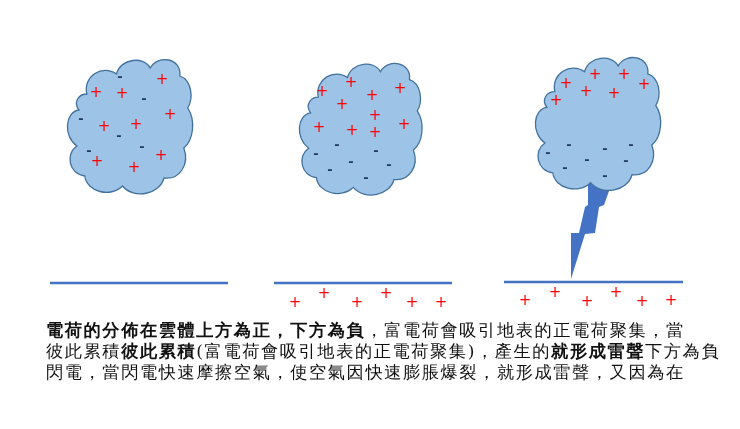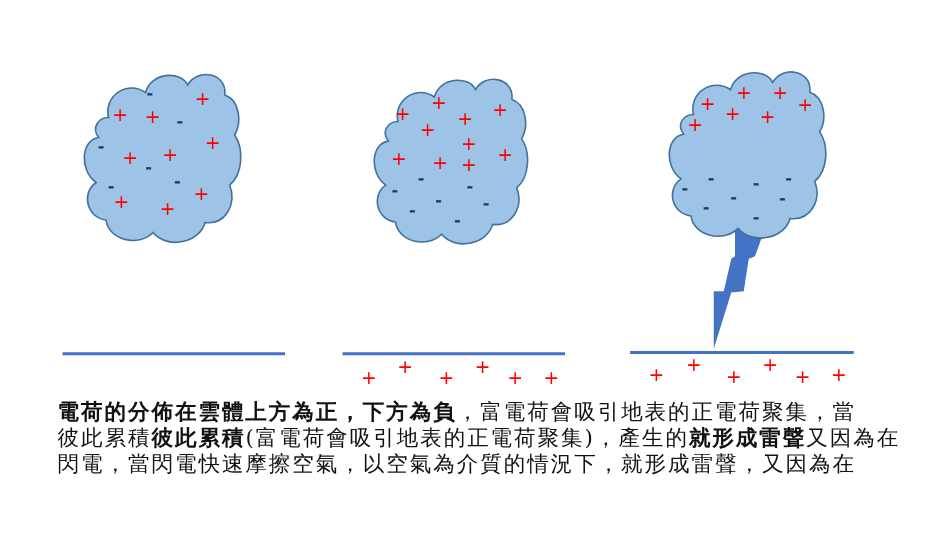--- a/index.html
+++ b/index.html
@@ -116,15 +116,15 @@
         <text x="587" y="301" class="plus">+</text>
         <text x="616" y="292" class="plus">+</text>
         <text x="642" y="301" class="plus">+</text>
         <text x="671" y="300" class="plus">+</text>
       </g>
   </g>
 </svg>
 
 <div id="caption">
   <div class="line"><b>電荷的分佈在雲體上方為正，下方為負</b><span>，富電荷會吸引地表的正電荷聚集，當</span></div>
-  <div class="line"><span>彼此累積</span><b>彼此累積</b><span>(富電荷會吸引地表的正電荷聚集)，產生的</span><b>就形成雷聲</b><span>又因為在</span></div>
-  <div class="line"><span>閃電，當閃電快速摩擦空氣，以空氣為介質的情況下，就形成雷聲，又因為在</span></div>
+  <div class="line"><span>彼此累積</span><b>彼此累積</b><span>(富電荷會吸引地表的正電荷聚集)，產生的</span><b>就形成雷聲</b><span>下方為負</span></div>
+  <div class="line"><span>閃電，當閃電快速摩擦空氣，使空氣因快速膨脹爆裂，就形成雷聲，又因為在</span></div>
 </div>
 
 </body></html>

